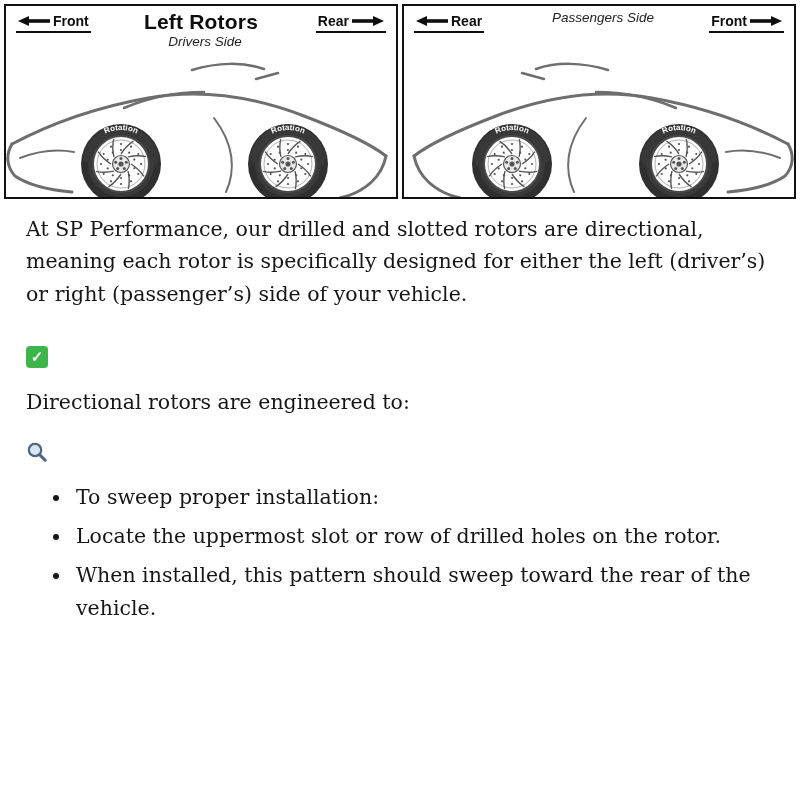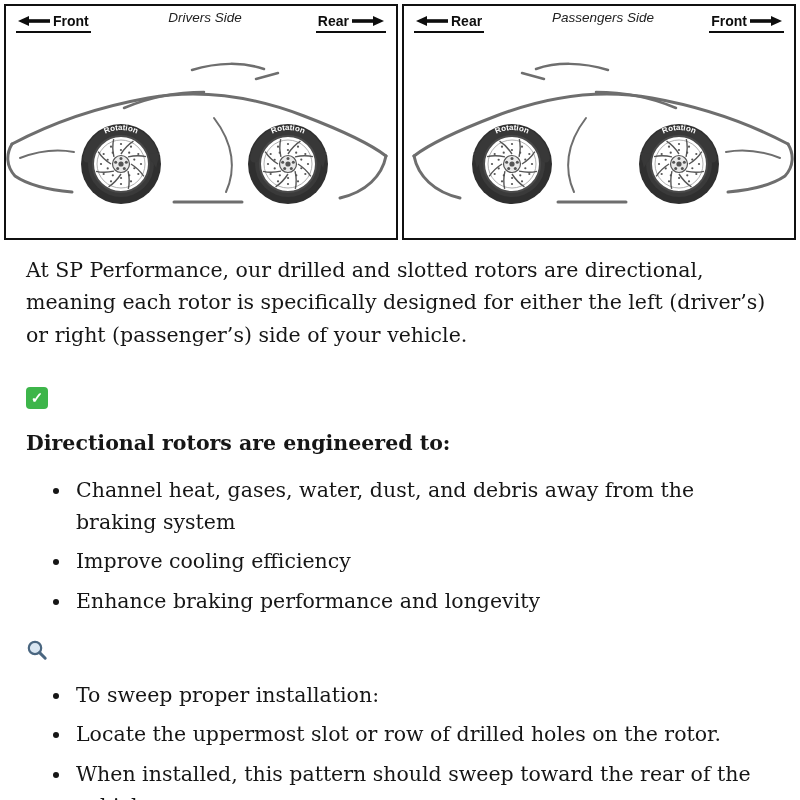--- a/index.html
+++ b/index.html
@@ -1,21 +1,21 @@
 <!DOCTYPE html>
 <html><head>
 <meta charset="utf-8">
 <style>
   * { margin: 0; padding: 0; box-sizing: border-box; }
   html, body { width: 800px; background: #ffffff; font-family: "DejaVu Serif", serif; color: #161616; }
   body { padding: 4px 0 0 0; }
 
   
   .figure { display: flex; gap: 4px; padding: 0 4px; }
-  .panel { flex: 1 1 0; border: 2px solid #101010; background: #fff; height: 236px; overflow: hidden; }
+  .panel { flex: 1 1 0; border: 2px solid #101010; background: #fff; height: 195px; overflow: hidden; }
   .panel-header { position: relative; height: 46px; font-family: "Liberation Sans", sans-serif; }
   .titles { position: absolute; left: 0; right: 0; top: 4px; text-align: center; }
   .panel-title { font-size: 21px; font-weight: bold; color: #0d0d0d; letter-spacing: 0.2px; }
   .panel-subtitle { font-size: 13.5px; font-weight: normal; font-style: italic; color: #222; margin-top: 0px; padding-left: 8px; }
   .dir-label { position: absolute; top: 7px; display: inline-flex; align-items: center; gap: 3px;
                font-weight: bold; font-size: 14px; color: #0d0d0d;
                border-bottom: 2px solid #0d0d0d; padding: 0 2px 2px 2px; }
   .dir-left { left: 10px; }
   .dir-right { right: 10px; }
   .car-svg { display: block; width: 100%; height: 160px; }
@@ -23,21 +23,21 @@
   
   .article { padding: 14px 26px 0 26px; font-size: 20.5px; line-height: 1.58; }
   .intro { margin-bottom: 36px; }
   .sec-heading { display: flex; align-items: center; gap: 10px; margin: 22px 0 18px 0; }
   .sec-heading .h-bold { font-weight: bold; font-size: 21.5px; }
   .sec-heading .h-reg { font-weight: normal; font-size: 21px; color: #1d1d1d; }
   .check-badge { display: inline-flex; align-items: center; justify-content: center;
                  width: 22px; height: 22px; border-radius: 4px; background: #3db54a;
                  color: #fff; font-size: 15px; font-weight: bold;
                  font-family: "Liberation Sans", sans-serif; flex: 0 0 auto; }
-  .lead { margin: 0 0 14px 0; font-weight: bold; }
+  .lead { margin: 0 0 14px 0; }
   ul.bullets { margin: 0 0 10px 46px; padding: 0; }
   ul.bullets li { margin: 7px 0; padding-left: 4px; }
   .mag-icon { flex: 0 0 auto; }
 </style>
 </head>
 <body>
 
 <svg width="0" height="0" style="position:absolute" aria-hidden="true">
   <defs>
     <g id="carbody" fill="none" stroke="#6e6e6e" stroke-width="3" stroke-linecap="round">
@@ -66,20 +66,21 @@
 
   <div class="panel">
     <div class="panel-header">
       <span class="dir-label dir-left">
         <svg width="32" height="10">
             <use href="#arrow-left-glyph"></use>
           </svg>
         <span>Front</span>
       </span>
       <div class="titles">
+        <div class="panel-title">Left Rotors</div>
         <div class="panel-subtitle">Drivers Side</div>
       </div>
       <span class="dir-label dir-right">
         <span>Rear</span>
         <svg width="32" height="10">
             <use href="#arrow-right-glyph"></use>
           </svg>
       </span>
     </div>
     <svg class="car-svg" viewBox="0 0 390 160">
@@ -300,25 +301,20 @@
 <div class="article">
 
   <p class="intro">At SP Performance, our drilled and slotted rotors are directional, meaning each rotor is specifically designed for either the left (driver’s) or right (passenger’s) side of your vehicle.</p>
 
   <div class="sec-heading">
     <span class="check-badge">✓</span>
   </div>
 
   <p class="lead">Directional rotors are engineered to:</p>
 
-  <ul class="bullets">
-    <li>Channel heat, gases, water, dust, and debris away from the braking system</li>
-    <li>Improve cooling efficiency</li>
-    <li>Enhance braking performance and longevity</li>
-  </ul>
 
   <div class="sec-heading">
     <svg class="mag-icon" width="22" height="22" viewBox="0 0 22 22">
       <circle cx="9" cy="9" r="6.2" fill="#d9e6f2" stroke="#4a6680" stroke-width="2.2"></circle>
       <line x1="13.6" y1="13.6" x2="19.2" y2="19.2" stroke="#4a6680" stroke-width="3" stroke-linecap="round"></line>
     </svg>
   </div>
 
   <ul class="bullets">
     <li>To sweep proper installation:</li>

